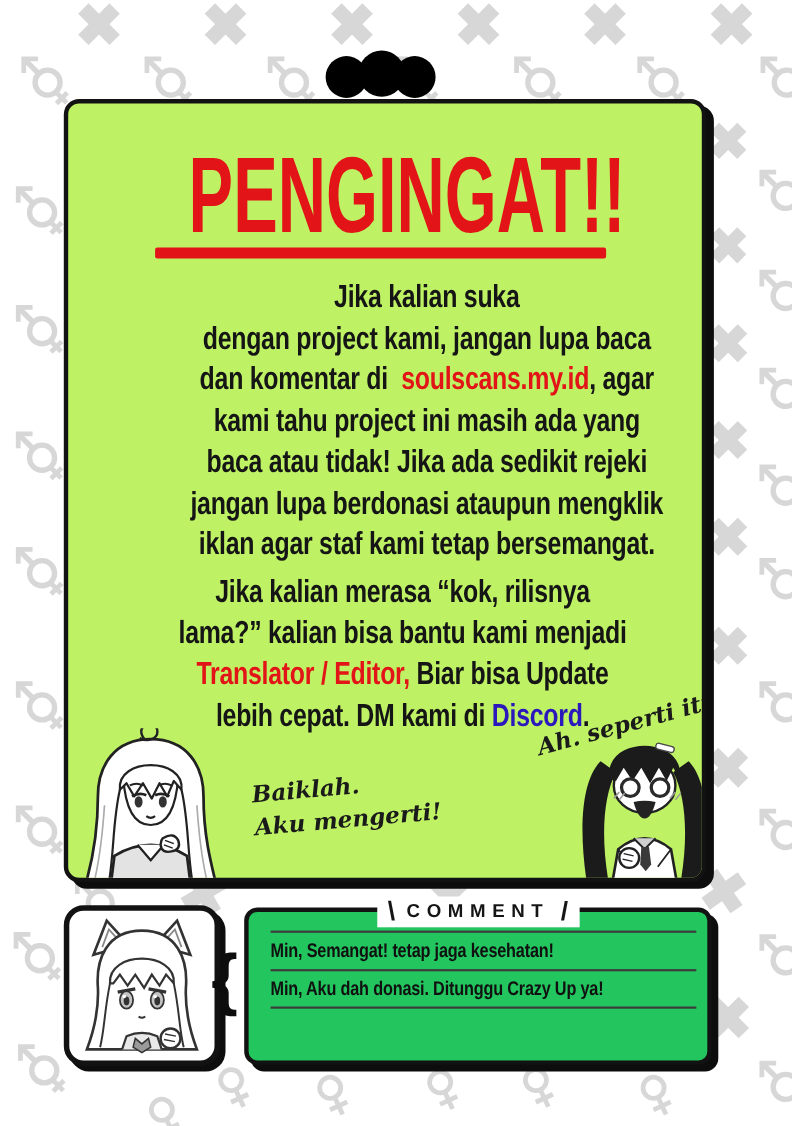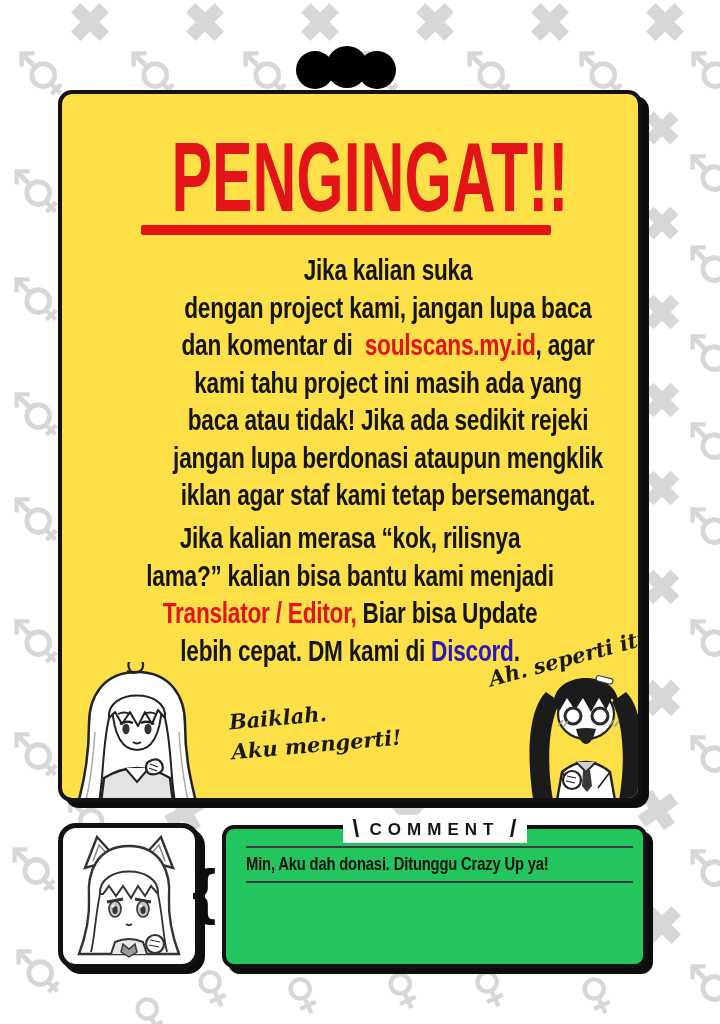--- a/index.html
+++ b/index.html
@@ -10,31 +10,31 @@
          overflow:hidden;font-family:"Liberation Sans",sans-serif;color:var(--ink);}
   
   .pat{position:absolute;color:var(--pat);pointer-events:none;}
   
   #dots{position:absolute;left:296px;top:46px;width:104px;height:44px;z-index:3;}
   .dot{position:absolute;background:#000;border-radius:50%;}
   .dot.d1{left:0;top:5px;width:38px;height:38px;}
   .dot.d2{left:30px;top:0;width:42px;height:42px;}
   .dot.d3{left:62px;top:5px;width:38px;height:38px;}
   
-  #card{position:absolute;left:58px;top:90px;width:584px;height:712px;background:#fde047;
+  #card{position:absolute;left:58px;top:90px;width:584px;height:712px;background:#bef264;
         border:4px solid var(--bd);border-radius:14px;box-shadow:7px 6px 0 #0d0d0d;
         box-sizing:border-box;overflow:hidden;z-index:2;}
   #card-title{position:absolute;left:0;top:34px;width:576px;text-align:center;
         font-size:98px;line-height:1;font-weight:700;color:var(--red);
         transform:scaleX(0.62);letter-spacing:0;white-space:pre;}
   #title-underline{position:absolute;left:50%;top:131px;width:410px;height:10px;
         margin-left:-209px;background:var(--red);border-radius:2px;}
   .para{position:absolute;left:0;width:576px;}
   #para-1{top:158px;margin-left:38px;}
-  #para-2{top:426px;}
+  #para-2{top:426px;padding-left:16px;}
   .tline{height:37.5px;line-height:37.5px;text-align:center;font-weight:700;
         font-size:29px;letter-spacing:-0.3px;transform:scaleX(0.78);white-space:pre;}
   .seg-red{color:var(--red);}
   .seg-blue{color:var(--blue);}
   .speech{position:absolute;font-family:"DejaVu Serif",serif;font-style:italic;
         font-weight:700;color:#1a1a1a;}
   #speech-left{left:168px;top:606px;font-size:21px;line-height:30px;transform:rotate(-5deg);}
   #speech-right{left:424px;top:550px;font-size:21px;white-space:pre;transform:rotate(-15deg);}
   .chara{position:absolute;}
   #chara-left{left:0px;top:568px;width:150px;height:148px;}
@@ -335,20 +335,23 @@
     <div id="brace">{</div>
 
     <div id="comment-box">
       <div id="comment-label">
         <span class="decor">\</span>
         <span class="lbl">COMMENT</span>
         <span class="decor">/</span>
       </div>
       <div id="comment-rows">
           <div class="crow">
+            <div class="ctext">Min, Semangat! tetap jaga kesehatan!</div>
+          </div>
+          <div class="crow">
             <div class="ctext">Min, Aku dah donasi. Ditunggu Crazy Up ya!</div>
           </div>
           <div class="cend"></div>
         </div>
     </div>
   </div>
 
 </div>
 
 </body></html>

